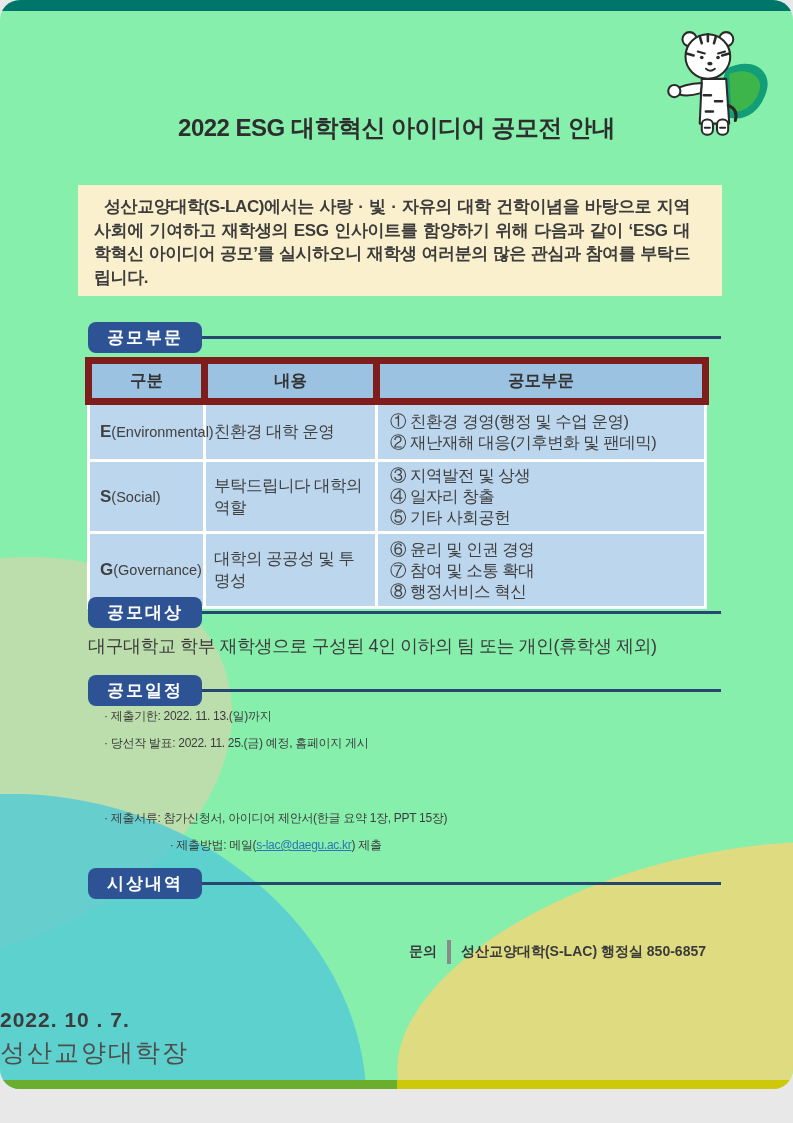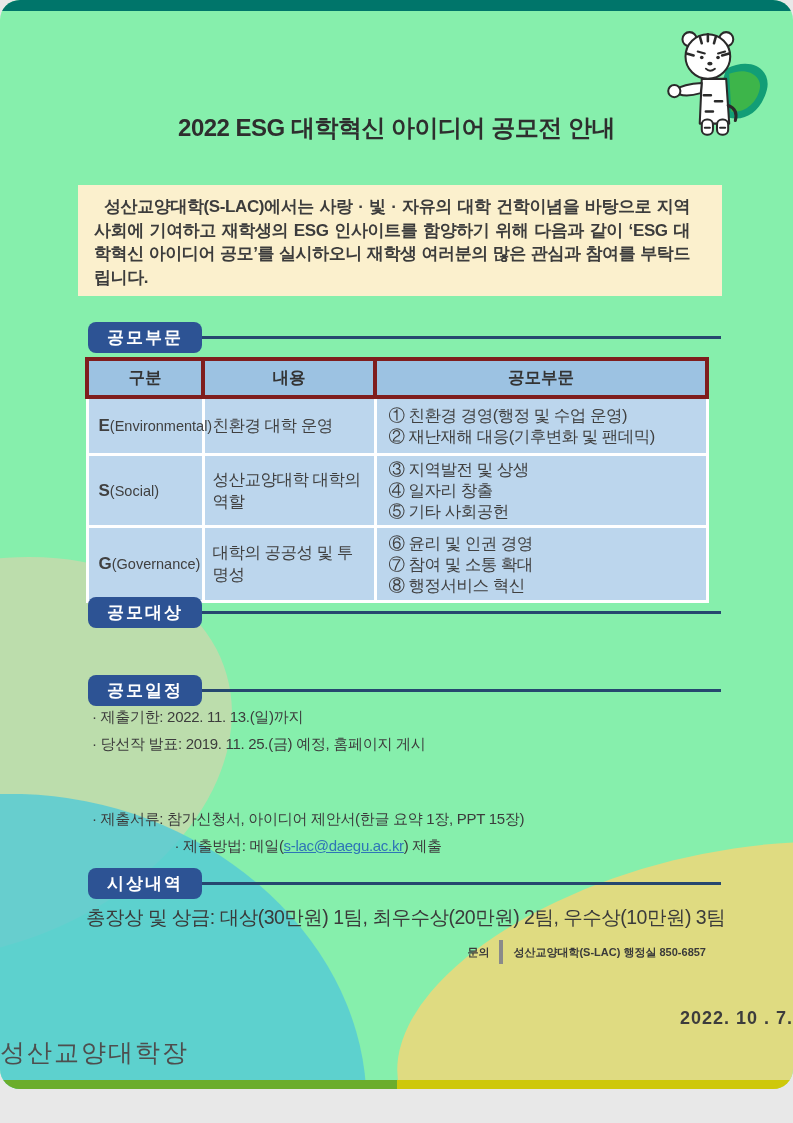--- a/index.html
+++ b/index.html
@@ -25,40 +25,40 @@
   .intro p{margin:0;font-size:17px;font-weight:bold;line-height:23.5px;text-align:justify;
            text-indent:10px;color:#3c3c3c;letter-spacing:-0.4px;}
   
   .sec{position:absolute;left:88px;right:72px;height:31px;display:flex;align-items:center;z-index:10;}
   .badge{width:114px;height:31px;background:#2D5394;border-radius:8px;color:#ffffff;font-size:17px;
          font-weight:bold;display:flex;align-items:center;justify-content:center;letter-spacing:2px;flex:0 0 auto;}
   .rule{flex:1;height:3px;background:#26476F;}
   
   .tbl{position:absolute;top:357px;left:85px;width:624px;border-collapse:collapse;z-index:10;
        color:#404040;table-layout:fixed;}
-  .tbl th{background:#9CC2E2;font-weight:bold;font-size:16.5px;height:30px;border:4px solid #7f1d1d;
+  .tbl th{background:#9CC2E2;font-weight:bold;font-size:16.5px;height:30px;border:7px solid #7f1d1d;
           color:#333;padding:2px 4px;}
   .tbl td{background:#BCD6ED;border:3px solid #ffffff;padding:3px 8px;vertical-align:middle;}
   .c1{padding-left:10px !important;font-size:14.5px;}
   .ltr{font-weight:bold;font-size:17px;}
   .c2{font-size:16.5px;letter-spacing:-0.5px;}
   .c3{padding-left:12px !important;}
   .c3 div{line-height:21px;font-size:16.5px;letter-spacing:-0.5px;}
   .row-e td{height:48px;} .row-s td{height:62px;} .row-g td{height:66px;}
   
   .oneline{position:absolute;left:88px;top:634px;font-size:18px;color:#3c3c3c;z-index:10;letter-spacing:-0.5px;}
-  .list{position:absolute;left:92px;z-index:10;font-size:15px;line-height:27px;color:#3c3c3c;letter-spacing:-0.3px;}
+  .list{position:absolute;left:104px;z-index:10;font-size:12px;line-height:27px;color:#3c3c3c;letter-spacing:-0.3px;}
   .list-schedule{top:703px;}
   .list-docs{top:805px;text-align:center;}
   .email{color:#2E75B6;}
   .prize{position:absolute;left:86px;top:904px;font-size:19.5px;color:#3a3a3a;z-index:10;letter-spacing:-0.5px;}
   .contact{position:absolute;right:87px;top:940px;display:flex;align-items:center;gap:10px;
-           font-size:11px;font-weight:bold;color:#3a3a3a;z-index:10;}
+           font-size:14px;font-weight:bold;color:#3a3a3a;z-index:10;}
   .vbar{width:4px;height:24px;background:#8a8a8a;display:inline-block;}
-  .date{position:absolute;top:1008px;left:0;width:100%;text-align:right;font-size:18px;font-weight:600;
+  .date{position:absolute;top:1008px;left:0;width:100%;text-align:left;font-size:21px;font-weight:600;
         color:#3c3c3c;letter-spacing:1px;z-index:10;}
   .signature{position:absolute;top:1036px;left:0;width:100%;text-align:left;font-size:25px;font-weight:400;
              color:#4e4e4e;letter-spacing:2px;z-index:10;}
 </style>
 </head>
 <body>
 
 <div class="page">
 
   <div class="topbar"></div>
@@ -117,21 +117,21 @@
       <tr class="row-e">
         <td class="c1"><span class="ltr">E</span><span>(Environmental)</span></td>
         <td class="c2">친환경 대학 운영</td>
         <td class="c3">
           <div>① 친환경 경영(행정 및 수업 운영)</div>
           <div>② 재난재해 대응(기후변화 및 팬데믹)</div>
         </td>
       </tr>
       <tr class="row-s">
         <td class="c1"><span class="ltr">S</span><span>(Social)</span></td>
-        <td class="c2">성산교양대학 대학의 역할</td>
+        <td class="c2">부탁드립니다 대학의 역할</td>
         <td class="c3">
           <div>③ 지역발전 및 상생</div>
           <div>④ 일자리 창출</div>
           <div>⑤ 기타 사회공헌</div>
         </td>
       </tr>
       <tr class="row-g">
         <td class="c1"><span class="ltr">G</span><span>(Governance)</span></td>
         <td class="c2">대학의 공공성 및 투명성</td>
         <td class="c3">
@@ -140,40 +140,40 @@
           <div>⑧ 행정서비스 혁신</div>
         </td>
       </tr>
     </tbody>
   </table>
 
   <div class="sec" style="top:597px">
     <div class="badge">공모대상</div>
     <div class="rule"></div>
   </div>
+  <div class="oneline">대구대학교 학부 재학생으로 구성된 4인 이하의 팀 또는 개인(휴학생 제외)</div>
 
   <div class="sec" style="top:675px">
     <div class="badge">공모일정</div>
     <div class="rule"></div>
   </div>
   <div class="list list-schedule">
     <div>· 제출기한: 2022. 11. 13.(일)까지</div>
-    <div>· 당선작 발표: 2019. 11. 25.(금) 예정, 홈페이지 게시</div>
+    <div>· 당선작 발표: 2022. 11. 25.(금) 예정, 홈페이지 게시</div>
   </div>
 
   <div class="list list-docs">
     <div>· 제출서류: 참가신청서, 아이디어 제안서(한글 요약 1장, PPT 15장)</div>
     <div><span>· 제출방법: 메일(</span><a href="#" class="email">s-lac@daegu.ac.kr</a><span>) 제출</span></div>
   </div>
 
   <div class="sec" style="top:868px">
     <div class="badge">시상내역</div>
     <div class="rule"></div>
   </div>
-  <div class="prize">총장상 및 상금: 대상(30만원) 1팀, 최우수상(20만원) 2팀, 우수상(10만원) 3팀</div>
   <div class="contact">
     <span>문의</span>
     <span class="vbar"></span>
     <span>성산교양대학(S-LAC) 행정실 850-6857</span>
   </div>
 
   <div class="date">2022. 10 . 7.</div>
   <div class="signature">성산교양대학장</div>
 
   <div class="bbar-left"></div>

